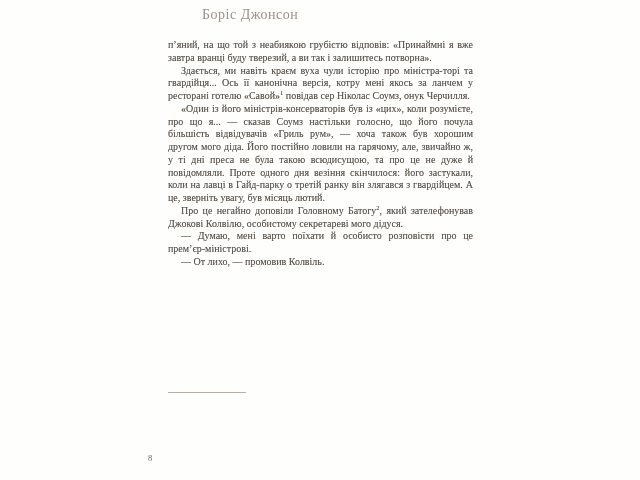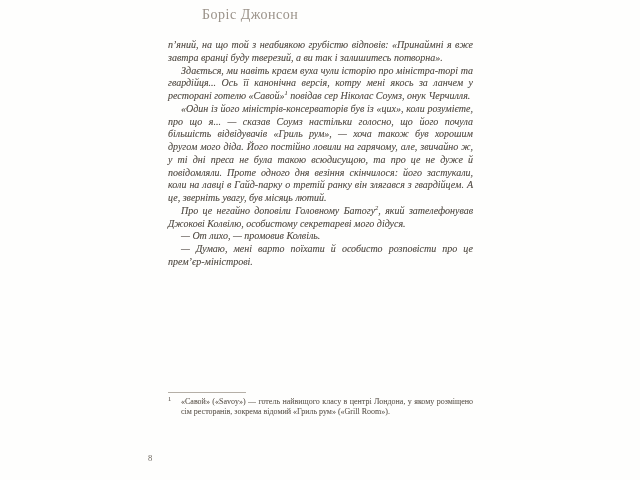--- a/index.html
+++ b/index.html
@@ -19,21 +19,20 @@
     color: #9a9289;
     margin-left: 20px;
   }
 
   .text-block {
     position: absolute; left: 168px; top: 39px; width: 305px;
     font-size: 10px; line-height: 12.75px;
     color: #57514a;
     text-align: justify;
     text-shadow: 0 0 0.4px rgba(87,81,74,0.45);
-    font-style: italic;
   }
   .para { margin: 0; text-indent: 13px; }
   .para.no-indent { text-indent: 0; }
   .text-block sup, .fn-marker {
     font-size: 6.5px; line-height: 0; vertical-align: super;
   }
 
   .fn-sep {
     position: absolute; left: 168px; top: 392px; width: 78px;
     border: none; border-top: 1px solid #b5afa7; margin: 0;
@@ -59,27 +58,23 @@
 
 <div class="page">
 
   <div class="running-head">Боріс Джонсон</div>
 
   <div class="text-block">
       <p class="para no-indent">п’яний, на що той з неабиякою грубістю відповів: «Принаймні я вже завтра вранці буду тверезий, а ви так і залишитесь потворна».</p>
       <p class="para">Здається, ми навіть краєм вуха чули історію про міністра-торі та гвардійця... Ось її канонічна версія, котру мені якось за ланчем у ресторані готелю «Савой»<sup>1</sup> повідав сер Ніколас Соумз, онук Черчилля.</p>
       <p class="para">«Один із його міністрів-консерваторів був із «цих», коли розумієте, про що я... — сказав Соумз настільки голосно, що його почула більшість відвідувачів «Гриль рум», — хоча також був хорошим другом мого діда. Його постійно ловили на гарячому, але, звичайно ж, у ті дні преса не була такою всюдисущою, та про це не дуже й повідомляли. Проте одного дня везіння скінчилося: його застукали, коли на лавці в Гайд-парку о третій ранку він злягався з гвардійцем. А це, зверніть увагу, був місяць лютий.</p>
       <p class="para">Про це негайно доповіли Головному Батогу<sup>2</sup>, який зателефонував Джокові Колвілю, особистому секретареві мого дідуся.</p>
+      <p class="para">— Думаю, мені варто поїхати й особисто розповісти про це прем’єр-міністрові.</p>
       <p class="para">— От лихо, — промовив Колвіль.</p>
-      <p class="para">— Думаю, мені варто поїхати й особисто розповісти про це прем’єр-міністрові.</p>
     </div>
 
   <hr class="fn-sep">
 
   <div class="footnotes">
-      <div class="footnote">
-    <span class="fn-marker">1</span>
-    <span class="fn-text">«Савой» («Savoy») — готель найвищого класу в центрі Лондона, у якому розміщено сім ресторанів, зокрема відомий «Гриль рум» («Grill Room»).</span>
-  </div>
     </div>
 
   <div class="page-number">8</div>
 </div>
 
 </body></html>

